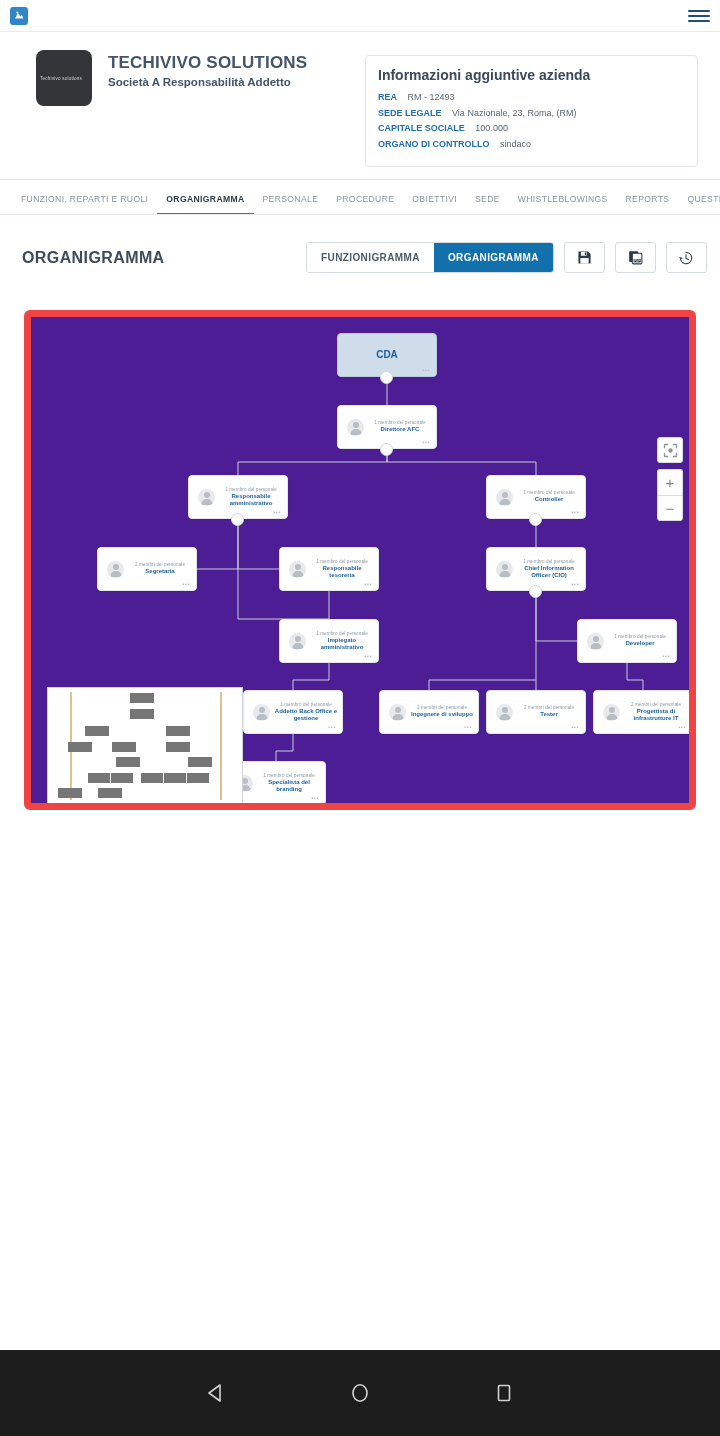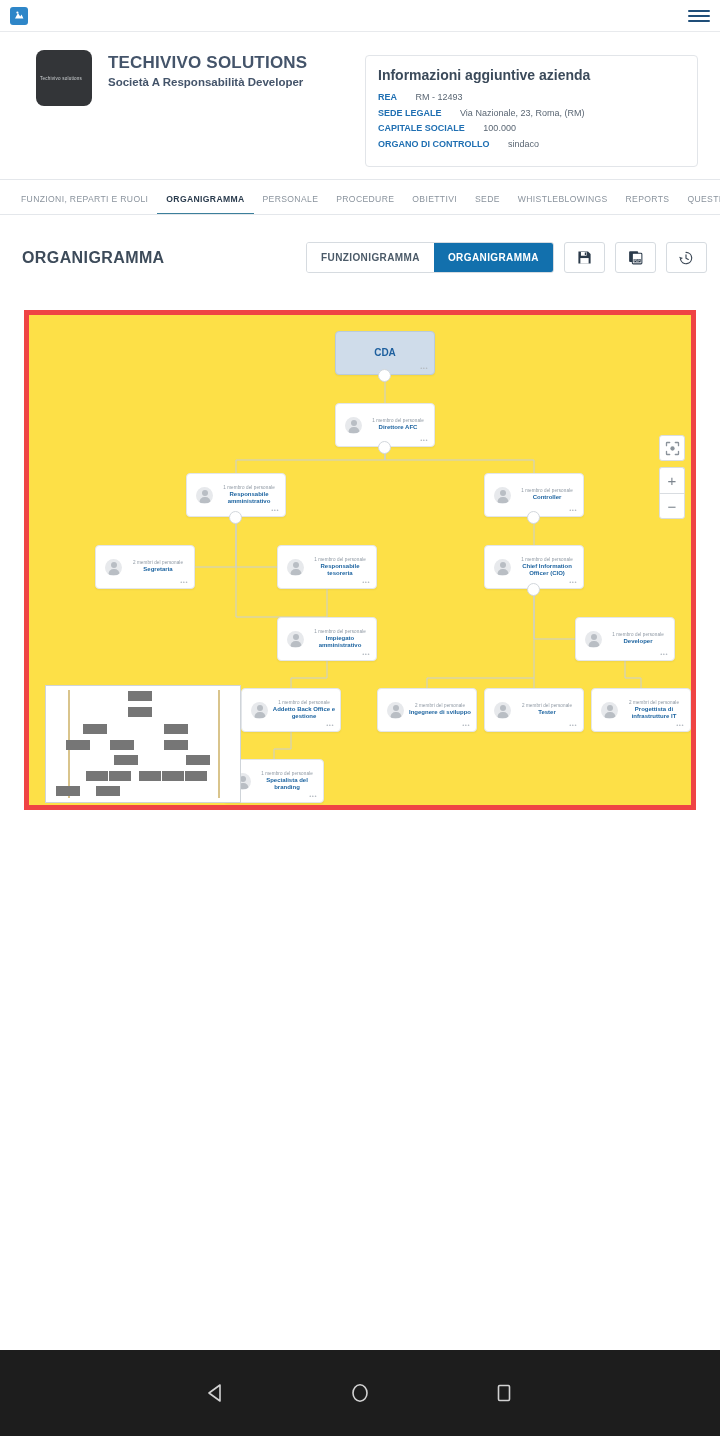--- a/index.html
+++ b/index.html
@@ -49,21 +49,21 @@
     font-size: 11.5px; font-weight: bold; color: #44546a; margin-top: 3px;
   }
   .info-card {
     position: absolute; left: 365px; top: 23px; width: 333px; height: 112px;
     border: 1px solid #e2e5e9; border-radius: 4px; background: #fff;
     padding: 11px 12px;
   }
   .info-card h3 { font-size: 14px; color: #3b4a5a; font-weight: bold; margin-bottom: 9px; }
   .info-row { font-size: 9px; margin-bottom: 4px; line-height: 1.3; }
   .info-label { color: #1f6fb2; font-weight: bold; }
-  .info-value { color: #5a6673; margin-left: 16px; }
+  .info-value { color: #5a6673; margin-left: 8px; }
 
   
   .tabbar {
     position: absolute; top: 180px; left: 0; width: 720px; height: 35px;
     border-bottom: 1px solid #e4e7eb; display: flex; align-items: flex-end;
     padding-left: 12px; overflow: hidden;
   }
   .tab {
     font-size: 8.6px; color: #8a939d; letter-spacing: .35px;
     padding: 0 9px 10px 9px; white-space: nowrap; cursor: pointer;
@@ -91,21 +91,21 @@
   .seg-btn.active { background: #1270ad; color: #fff; }
   .icon-btn {
     width: 41px; height: 31px; border: 1px solid #d6dbe0; border-radius: 3px;
     background: #fff; display: flex; align-items: center; justify-content: center;
     cursor: pointer;
   }
 
   
   .chart-canvas {
     position: absolute; left: 24px; top: 310px; width: 672px; height: 500px;
-    border: 5px solid #ef4444; border-radius: 0; background: #fde047; overflow: hidden;
+    border: 7px solid #ef4444; border-radius: 6px; background: #4c1d95; overflow: hidden;
   }
   .edges { position: absolute; left: 0; top: 0; width: 672px; height: 500px; }
 
   .node {
     position: absolute; background: #ffffff; border: 1px solid #e3e6ea;
     border-radius: 4px; box-shadow: 0 1px 2px rgba(0,0,0,.05);
     display: flex; align-items: center; cursor: pointer;
   }
   .node .avatar {
     width: 17px; height: 17px; border-radius: 50%; background: #e7e9ec;
@@ -180,21 +180,21 @@
         <i></i>
     </div>
   </div>
 
   <div class="company-header">
     <div class="logo-box">
       <div class="logo-text">Techivivo solutions</div>
     </div>
     <div class="company-names">
       <div class="company-name">TECHIVIVO SOLUTIONS</div>
-      <div class="company-form">Società A Responsabilità Developer</div>
+      <div class="company-form">Società A Responsabilità Addetto</div>
     </div>
     <div class="info-card">
       <h3>Informazioni aggiuntive azienda</h3>
       <div class="info-row">
         <span class="info-label">REA</span>
         <span class="info-value">RM - 12493</span>
       </div>
       <div class="info-row">
         <span class="info-label">SEDE LEGALE</span>
         <span class="info-value">Via Nazionale, 23, Roma, (RM)</span>

